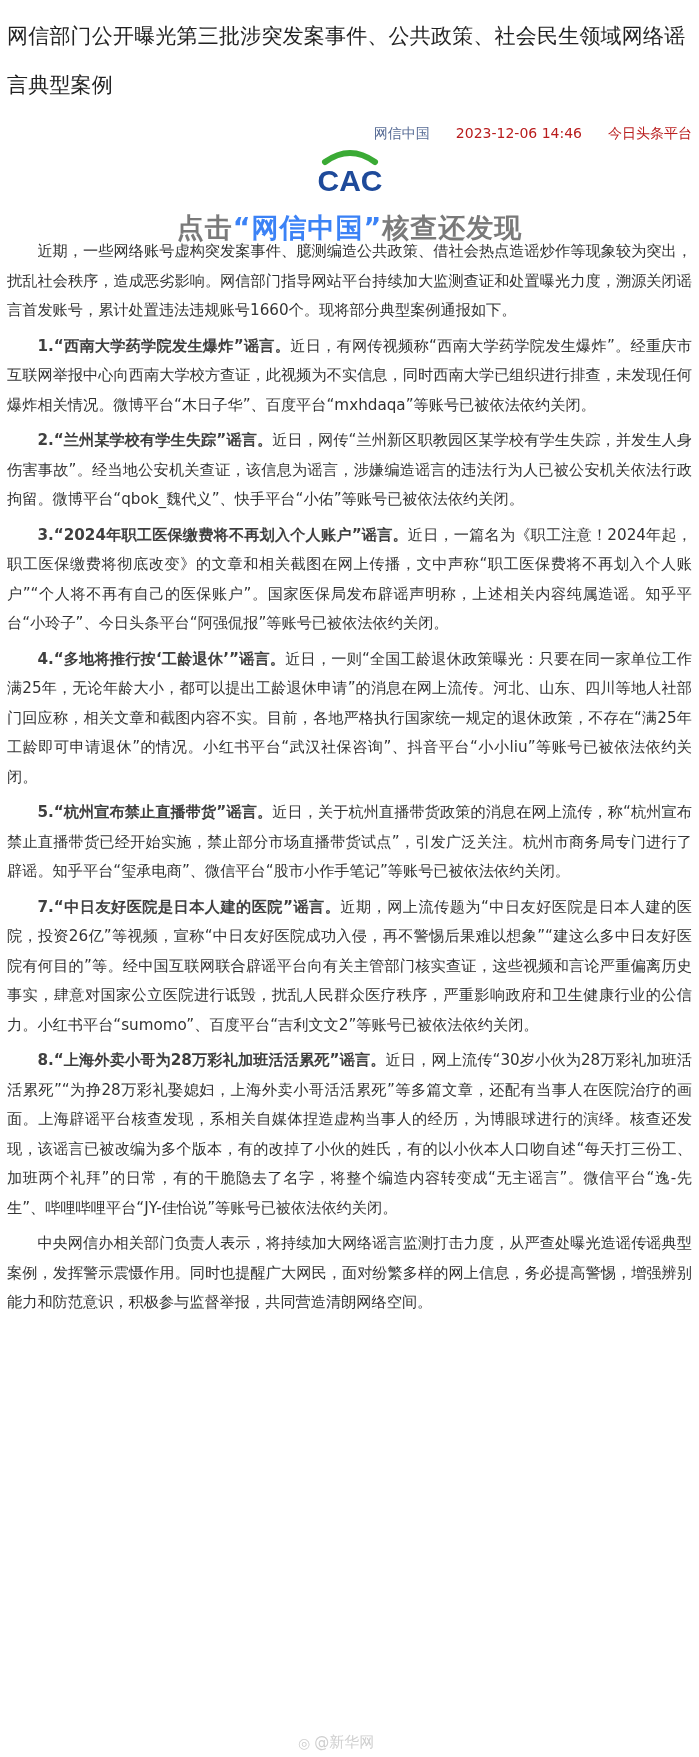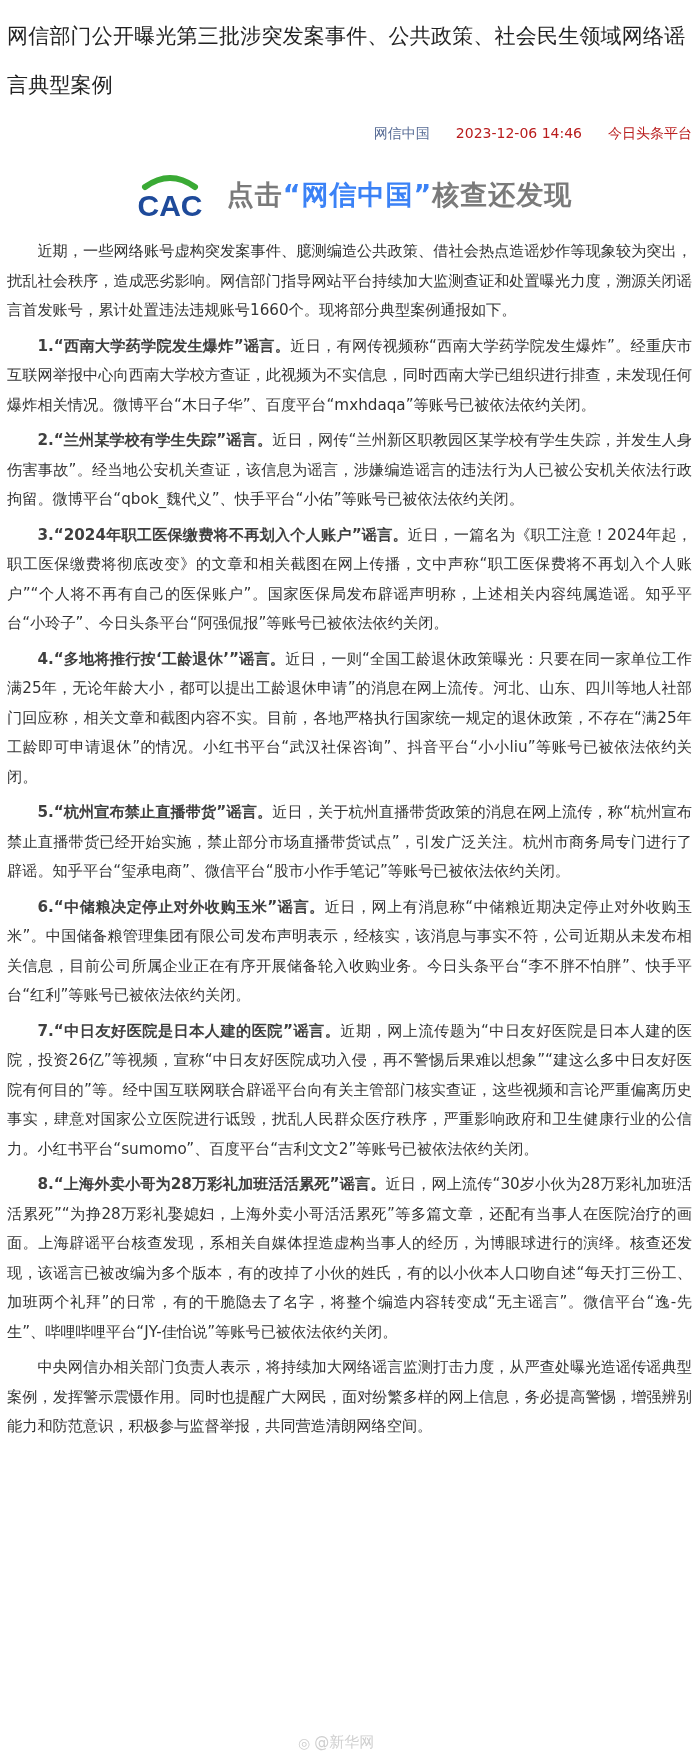--- a/index.html
+++ b/index.html
@@ -11,21 +11,21 @@
   .page { padding: 0 7px; }
   .title {
     margin: 0; padding-top: 12px;
     font-size: 21px; line-height: 49px; font-weight: normal; color: #222222;
     letter-spacing: 0.2px;
   }
   .meta { margin-top: 13px; font-size: 14px; line-height: 20px; display: flex; gap: 10px; justify-content: flex-end; }
   .meta .author { color: #576b95; }
   .meta .date, .meta .loc { color: #b91c1c; margin-left: 16px; }
   .banner {
-    margin-top: 26px; height: 52px; display: flex; align-items: center; justify-content: center; gap: 14px;
+    margin-top: 26px; height: 52px; display: flex; align-items: center; justify-content: center; gap: 14px; flex-direction: column;
   }
   .cac-logo { width: 86px; height: 52px; position: relative; }
   .cac-logo svg { display: block; }
   .banner-text { font-size: 27px; font-weight: bold; color: #7a7a7a; letter-spacing: 1px; }
   .banner-text .brand { color: #3b82f6; }
   .content { margin-top: 16px; }
   .para {
     margin: 0 0 6px 0; font-size: 15.2px; line-height: 29.5px; text-align: justify;
     text-indent: 2em; color: #333333;
   }
@@ -61,21 +61,20 @@
   </div>
 
   <div class="content">
     <p class="para">近期，一些网络账号虚构突发案事件、臆测编造公共政策、借社会热点造谣炒作等现象较为突出，扰乱社会秩序，造成恶劣影响。网信部门指导网站平台持续加大监测查证和处置曝光力度，溯源关闭谣言首发账号，累计处置违法违规账号1660个。现将部分典型案例通报如下。</p>
 
     <p class="para"><span class="case-title">1.“西南大学药学院发生爆炸”谣言。</span><span>近日，有网传视频称“西南大学药学院发生爆炸”。经重庆市互联网举报中心向西南大学校方查证，此视频为不实信息，同时西南大学已组织进行排查，未发现任何爆炸相关情况。微博平台“木日子华”、百度平台“mxhdaqa”等账号已被依法依约关闭。</span></p>
     <p class="para"><span class="case-title">2.“兰州某学校有学生失踪”谣言。</span><span>近日，网传“兰州新区职教园区某学校有学生失踪，并发生人身伤害事故”。经当地公安机关查证，该信息为谣言，涉嫌编造谣言的违法行为人已被公安机关依法行政拘留。微博平台“qbok_魏代义”、快手平台“小佑”等账号已被依法依约关闭。</span></p>
     <p class="para"><span class="case-title">3.“2024年职工医保缴费将不再划入个人账户”谣言。</span><span>近日，一篇名为《职工注意！2024年起，职工医保缴费将彻底改变》的文章和相关截图在网上传播，文中声称“职工医保费将不再划入个人账户”“个人将不再有自己的医保账户”。国家医保局发布辟谣声明称，上述相关内容纯属造谣。知乎平台“小玲子”、今日头条平台“阿强侃报”等账号已被依法依约关闭。</span></p>
     <p class="para"><span class="case-title">4.“多地将推行按‘工龄退休’”谣言。</span><span>近日，一则“全国工龄退休政策曝光：只要在同一家单位工作满25年，无论年龄大小，都可以提出工龄退休申请”的消息在网上流传。河北、山东、四川等地人社部门回应称，相关文章和截图内容不实。目前，各地严格执行国家统一规定的退休政策，不存在“满25年工龄即可申请退休”的情况。小红书平台“武汉社保咨询”、抖音平台“小小liu”等账号已被依法依约关闭。</span></p>
     <p class="para"><span class="case-title">5.“杭州宣布禁止直播带货”谣言。</span><span>近日，关于杭州直播带货政策的消息在网上流传，称“杭州宣布禁止直播带货已经开始实施，禁止部分市场直播带货试点”，引发广泛关注。杭州市商务局专门进行了辟谣。知乎平台“玺承电商”、微信平台“股市小作手笔记”等账号已被依法依约关闭。</span></p>
-    <p class="para"><span class="case-title">6.“中储粮决定停止对外收购玉米”谣言。</span><span>近日，网上有消息称“中储粮近期决定停止对外收购玉米”。中国储备粮管理集团有限公司发布声明表示，经核实，该消息与事实不符，公司近期从未发布相关信息，目前公司所属企业正在有序开展储备轮入收购业务。今日头条平台“李不胖不怕胖”、快手平台“红利”等账号已被依法依约关闭。</span></p>
     <p class="para"><span class="case-title">7.“中日友好医院是日本人建的医院”谣言。</span><span>近期，网上流传题为“中日友好医院是日本人建的医院，投资26亿”等视频，宣称“中日友好医院成功入侵，再不警惕后果难以想象”“建这么多中日友好医院有何目的”等。经中国互联网联合辟谣平台向有关主管部门核实查证，这些视频和言论严重偏离历史事实，肆意对国家公立医院进行诋毁，扰乱人民群众医疗秩序，严重影响政府和卫生健康行业的公信力。小红书平台“sumomo”、百度平台“吉利文文2”等账号已被依法依约关闭。</span></p>
     <p class="para"><span class="case-title">8.“上海外卖小哥为28万彩礼加班活活累死”谣言。</span><span>近日，网上流传“30岁小伙为28万彩礼加班活活累死”“为挣28万彩礼娶媳妇，上海外卖小哥活活累死”等多篇文章，还配有当事人在医院治疗的画面。上海辟谣平台核查发现，系相关自媒体捏造虚构当事人的经历，为博眼球进行的演绎。核查还发现，该谣言已被改编为多个版本，有的改掉了小伙的姓氏，有的以小伙本人口吻自述“每天打三份工、加班两个礼拜”的日常，有的干脆隐去了名字，将整个编造内容转变成“无主谣言”。微信平台“逸-先生”、哔哩哔哩平台“JY-佳怡说”等账号已被依法依约关闭。</span></p>
 
     <p class="para">中央网信办相关部门负责人表示，将持续加大网络谣言监测打击力度，从严查处曝光造谣传谣典型案例，发挥警示震慑作用。同时也提醒广大网民，面对纷繁多样的网上信息，务必提高警惕，增强辨别能力和防范意识，积极参与监督举报，共同营造清朗网络空间。</p>
   </div>
 </div>
 
 <div class="watermark">
   <span class="weibo">◎</span>
   <span>@新华网</span>

